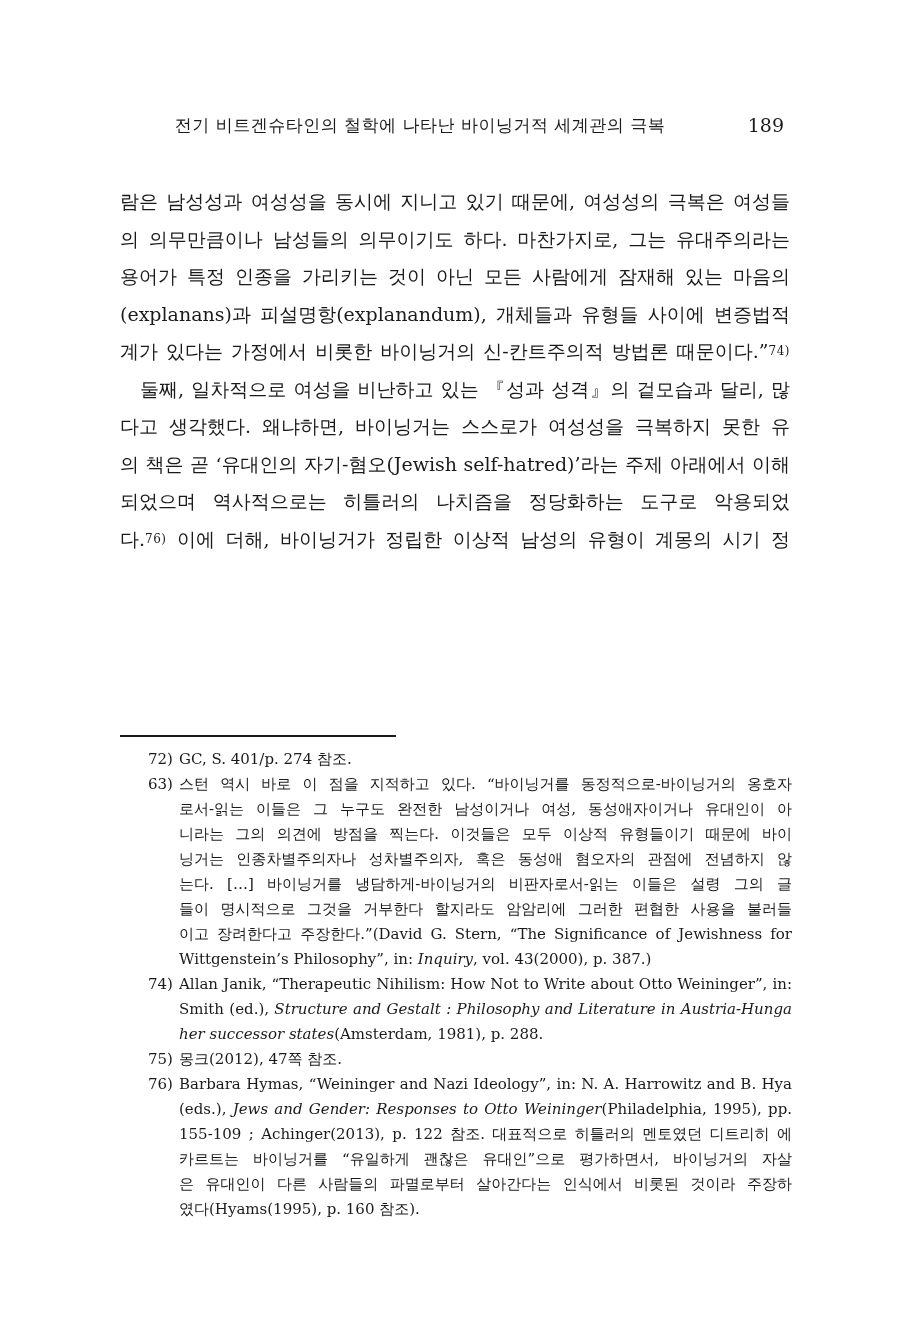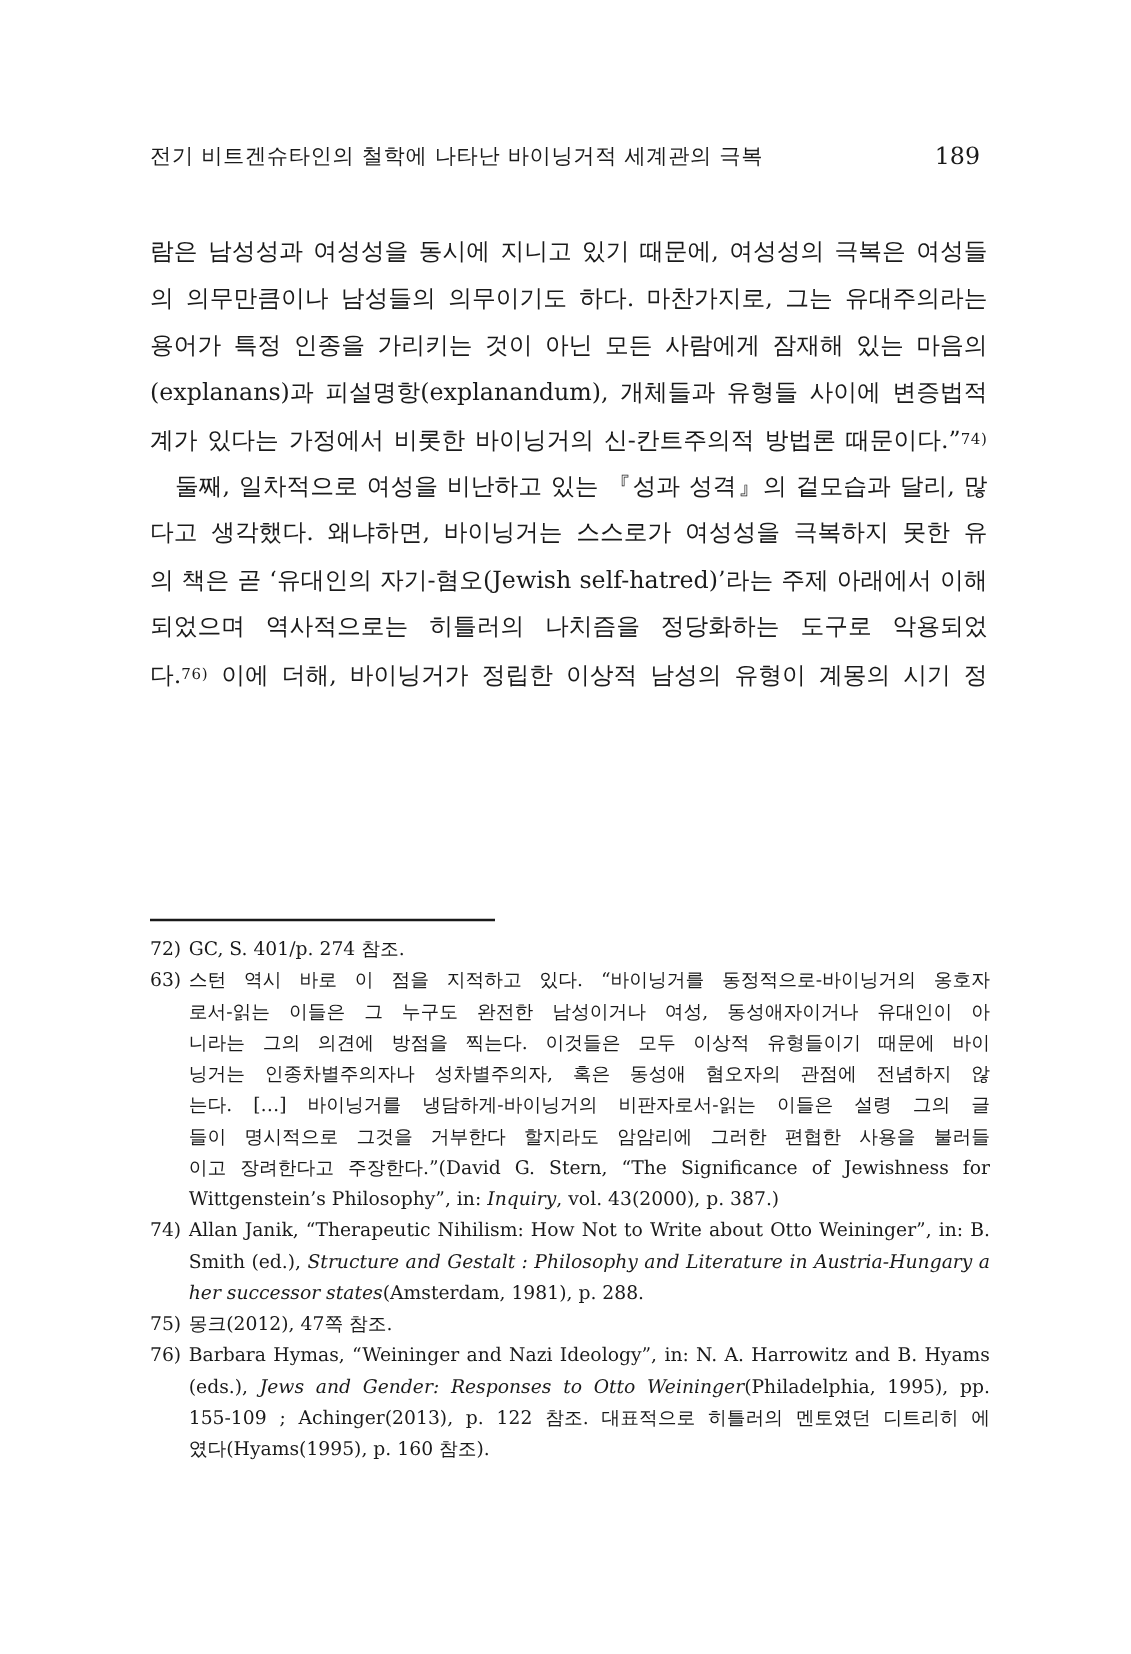--- a/index.html
+++ b/index.html
@@ -17,20 +17,21 @@
     position: absolute;
     left: 120px;
     top: 112px;
     width: 670px;
     height: 28px;
     font-size: 17px;
     line-height: 26px;
   }
   .rh-title {
     display: block;
+    text-align: center;
     padding-right: 70px; 
     letter-spacing: 0.5px;
     white-space: nowrap;
     overflow: hidden;
   }
   .rh-page {
     position: absolute;
     right: 6px;
     top: 0;
     font-size: 19px;
@@ -65,21 +66,21 @@
   
   .footnotes {
     position: absolute;
     left: 120px;
     top: 747px;
     width: 672px;
     font-size: 15px;
     line-height: 25px;
     word-break: break-all;
   }
-  .footnote { position: relative; padding-left: 31px; }
+  .footnote { position: relative; padding-left: 31px; margin-left: 28px; }
   .fn-num { position: absolute; left: 0; top: 0; }
   .fn-line { height: 25px; overflow: hidden; }
   .italic { font-style: italic; }
 </style>
 </head>
 <body>
 
 <div class="page">
 
   <div class="running-head">
@@ -126,17 +127,19 @@
       </div>
       <div class="footnote">
         <span class="fn-num">75)</span>
         <div class="fn-line"><span>몽크(2012), 47쪽 참조.</span></div>
       </div>
       <div class="footnote">
         <span class="fn-num">76)</span>
         <div class="fn-line just"><span>Barbara Hymas, “Weininger and Nazi Ideology”, in: N. A. Harrowitz and B. Hyams</span></div>
         <div class="fn-line just"><span>(eds.), </span><span class="italic">Jews and Gender: Responses to Otto Weininger</span><span>(Philadelphia, 1995), pp.</span></div>
         <div class="fn-line just"><span>155-109 ; Achinger(2013), p. 122 참조. 대표적으로 히틀러의 멘토였던 디트리히 에</span></div>
+        <div class="fn-line just"><span>카르트는 바이닝거를 “유일하게 괜찮은 유대인”으로 평가하면서, 바이닝거의 자살</span></div>
+        <div class="fn-line just"><span>은 유대인이 다른 사람들의 파멸로부터 살아간다는 인식에서 비롯된 것이라 주장하</span></div>
         <div class="fn-line"><span>였다(Hyams(1995), p. 160 참조).</span></div>
       </div>
     </div>
 
 </div>
 
 </body></html>

